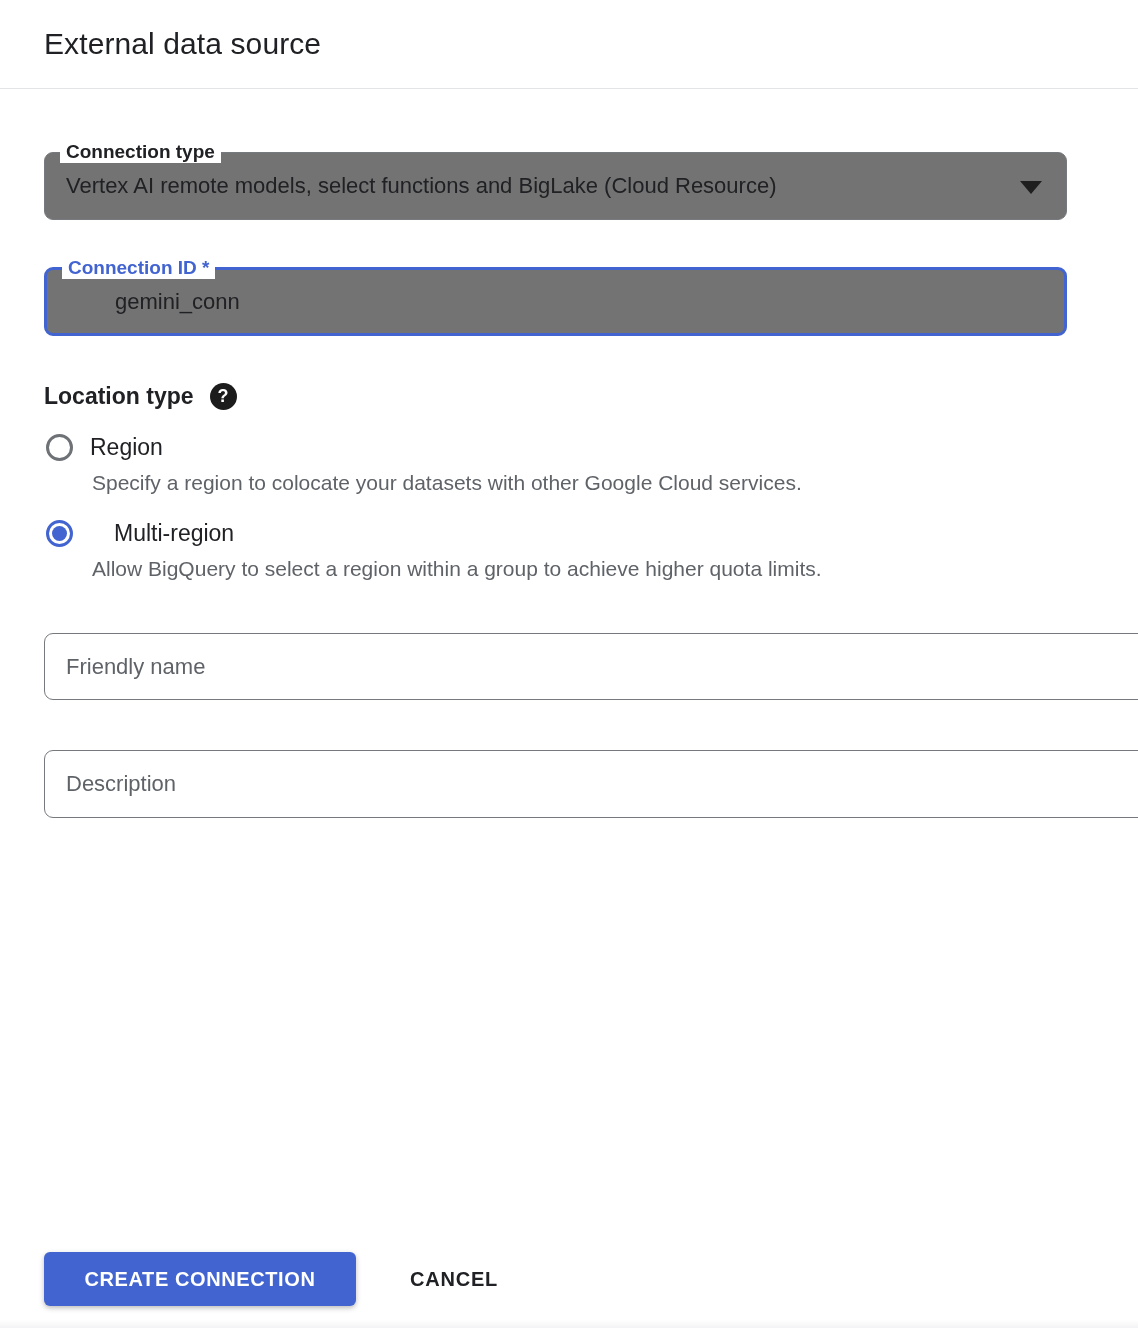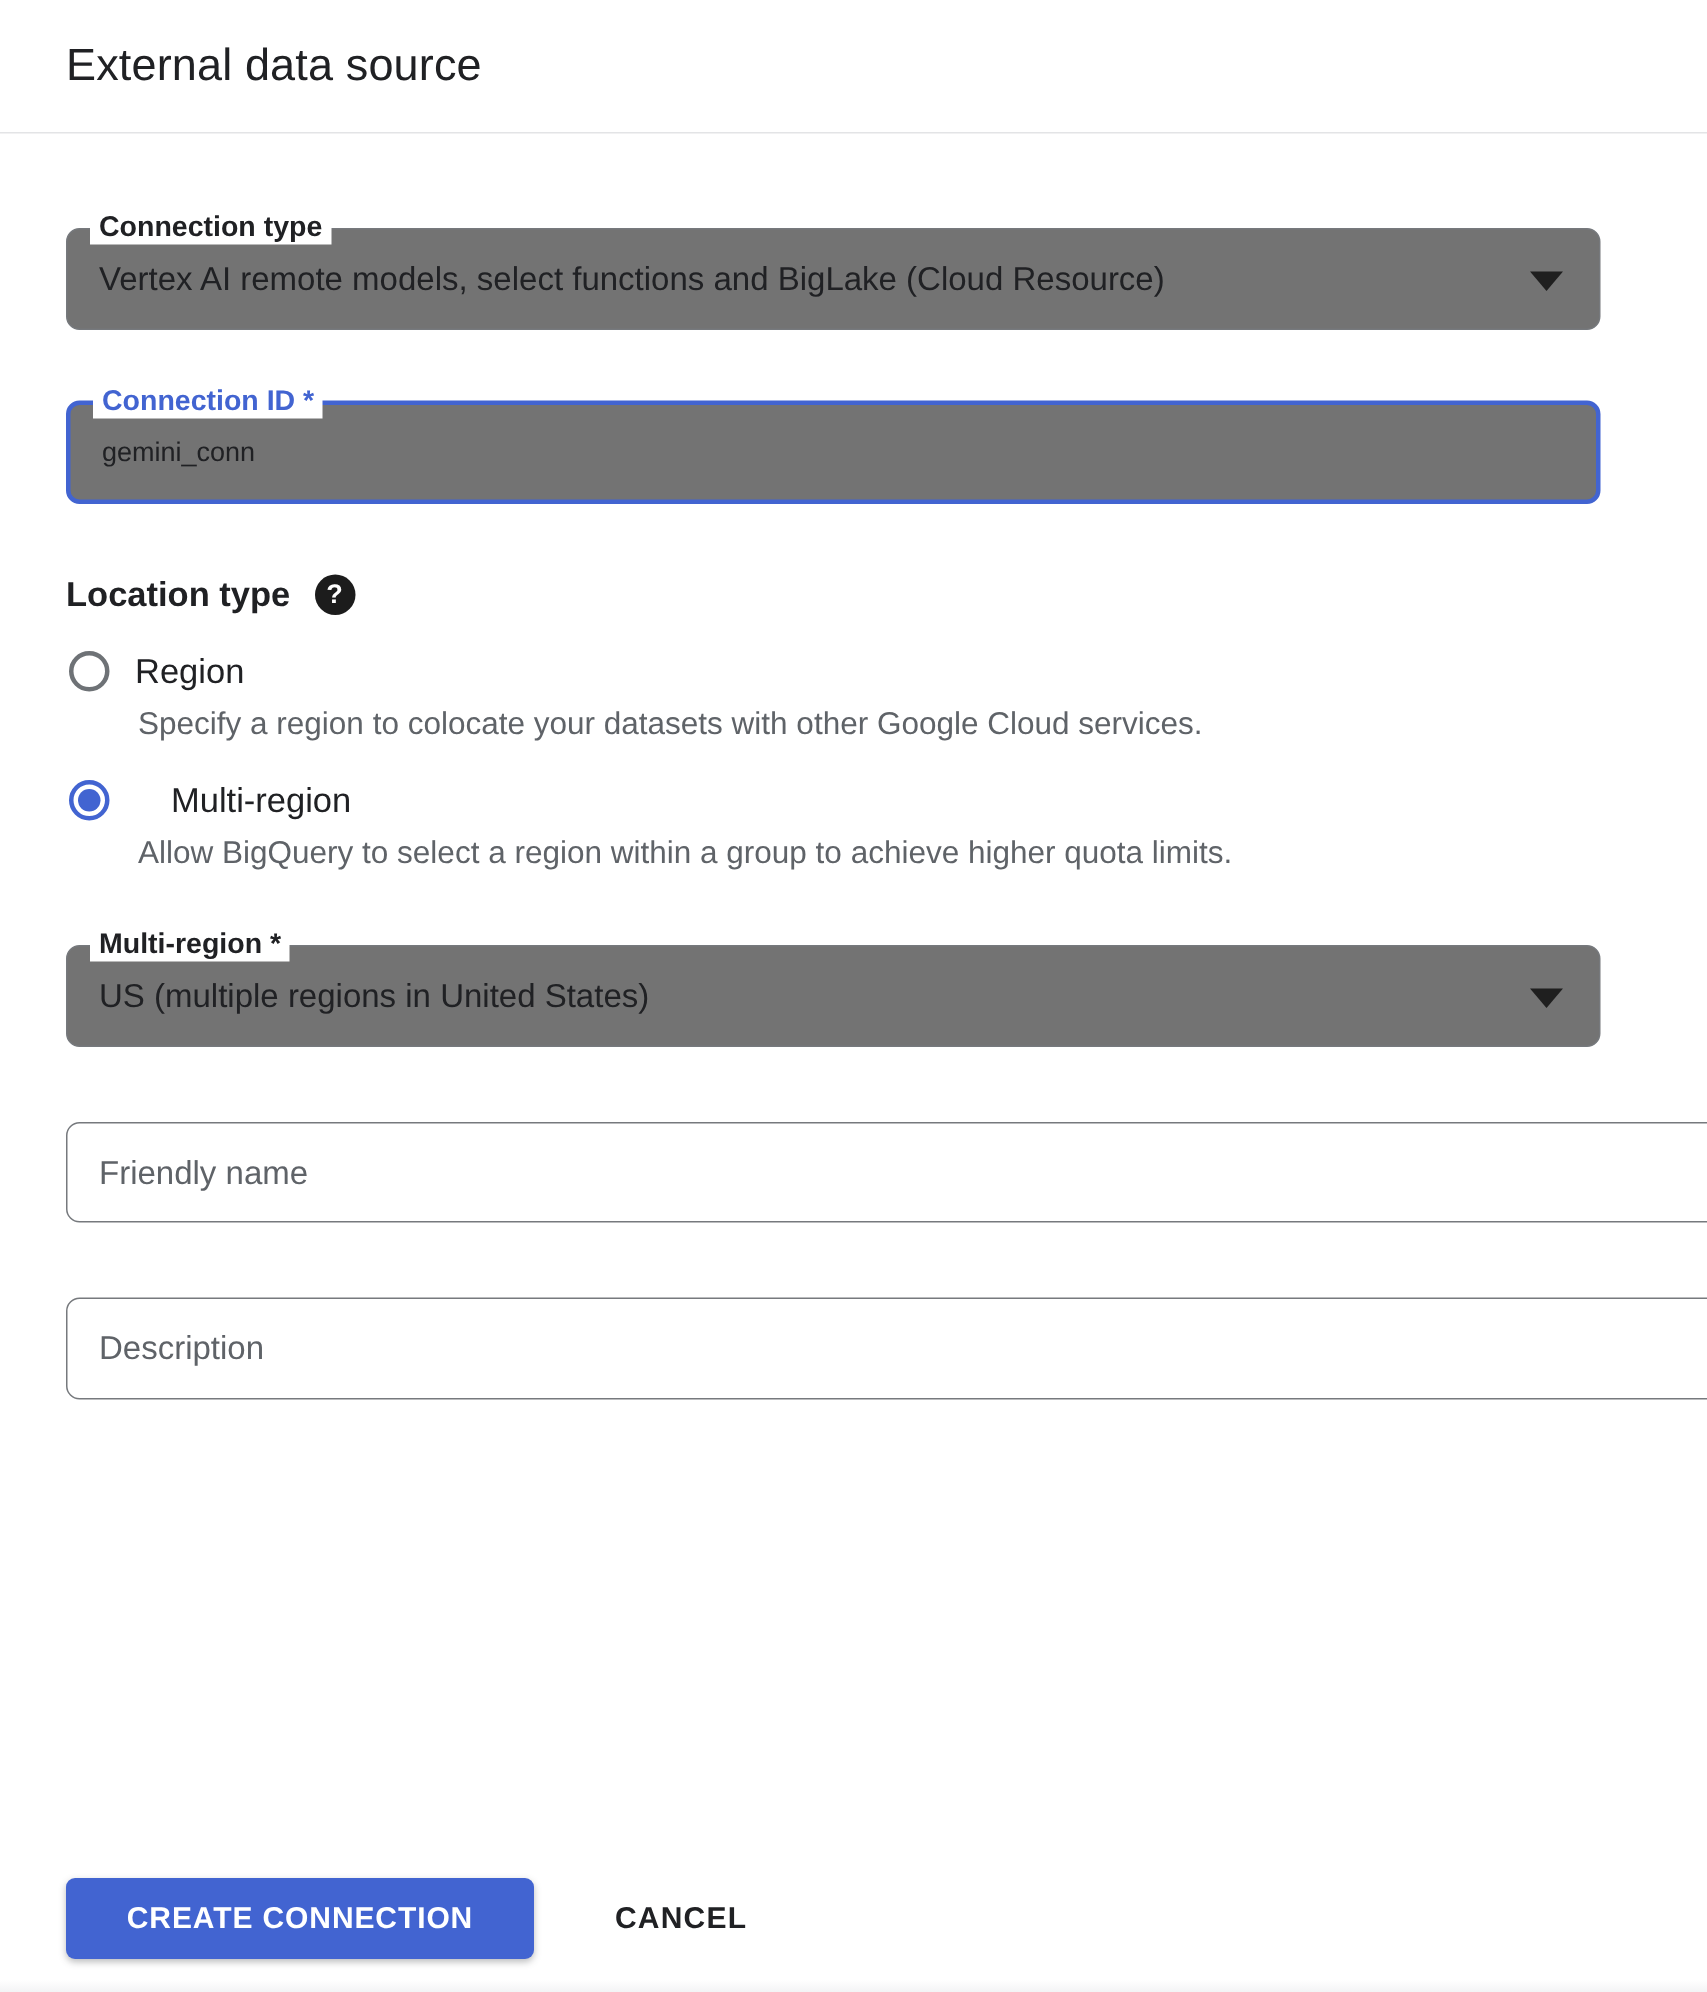--- a/index.html
+++ b/index.html
@@ -82,25 +82,26 @@
     margin-top: -5px;
     width: 0; height: 0;
     border-left: 11px solid transparent;
     border-right: 11px solid transparent;
     border-top: 13px solid #1f1f1f;
   }
   .bare-input {
     width: 100%; height: 100%;
     border: none; outline: none;
     font-family: inherit;
-    font-size: 18px;
+    font-size: 22px;
     color: var(--text-primary);
     padding: 0 21px;
     background: transparent;
     border-radius: 9px;
+    margin-left: 47px;
   }
   .plain-input {
     width: 1108px; height: 67px;
     border: 1px solid var(--border-gray);
     border-radius: 9px;
     font-family: inherit;
     font-size: 22px;
     color: var(--text-primary);
     padding: 0 21px;
     outline: none;
@@ -250,25 +251,20 @@
     <div class="radio-desc">Specify a region to colocate your datasets with other Google Cloud services.</div>
 
     <div class="radio-row second">
       <span class="radio-outer selected">
           <span class="radio-dot"></span>
         </span>
       <span class="radio-label">Multi-region</span>
     </div>
     <div class="radio-desc">Allow BigQuery to select a region within a group to achieve higher quota limits.</div>
 
-    <div class="outlined-field multi-region-field">
-      <span class="field-label">Multi-region *</span>
-      <span class="field-value">US (multiple regions in United States)</span>
-      <span class="dropdown-arrow"></span>
-    </div>
 
     <input class="plain-input friendly-name-input" type="text" placeholder="Friendly name" style="">
 
     <input class="plain-input description-input" type="text" placeholder="Description" style="">
 
   </div>
 
   <div class="footer">
     <button class="primary-button">CREATE CONNECTION</button>
     <button class="text-button">CANCEL</button>

